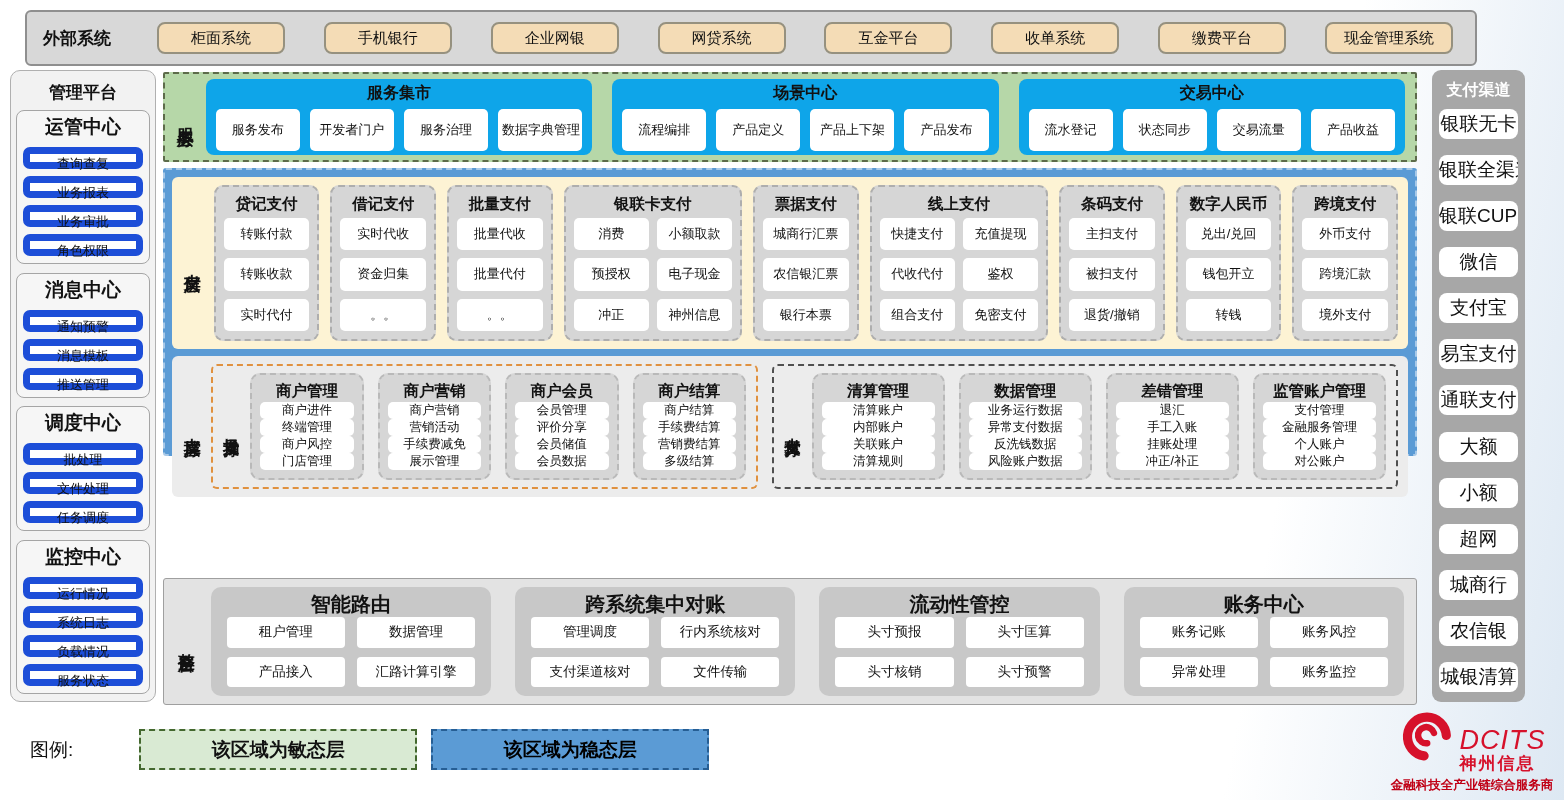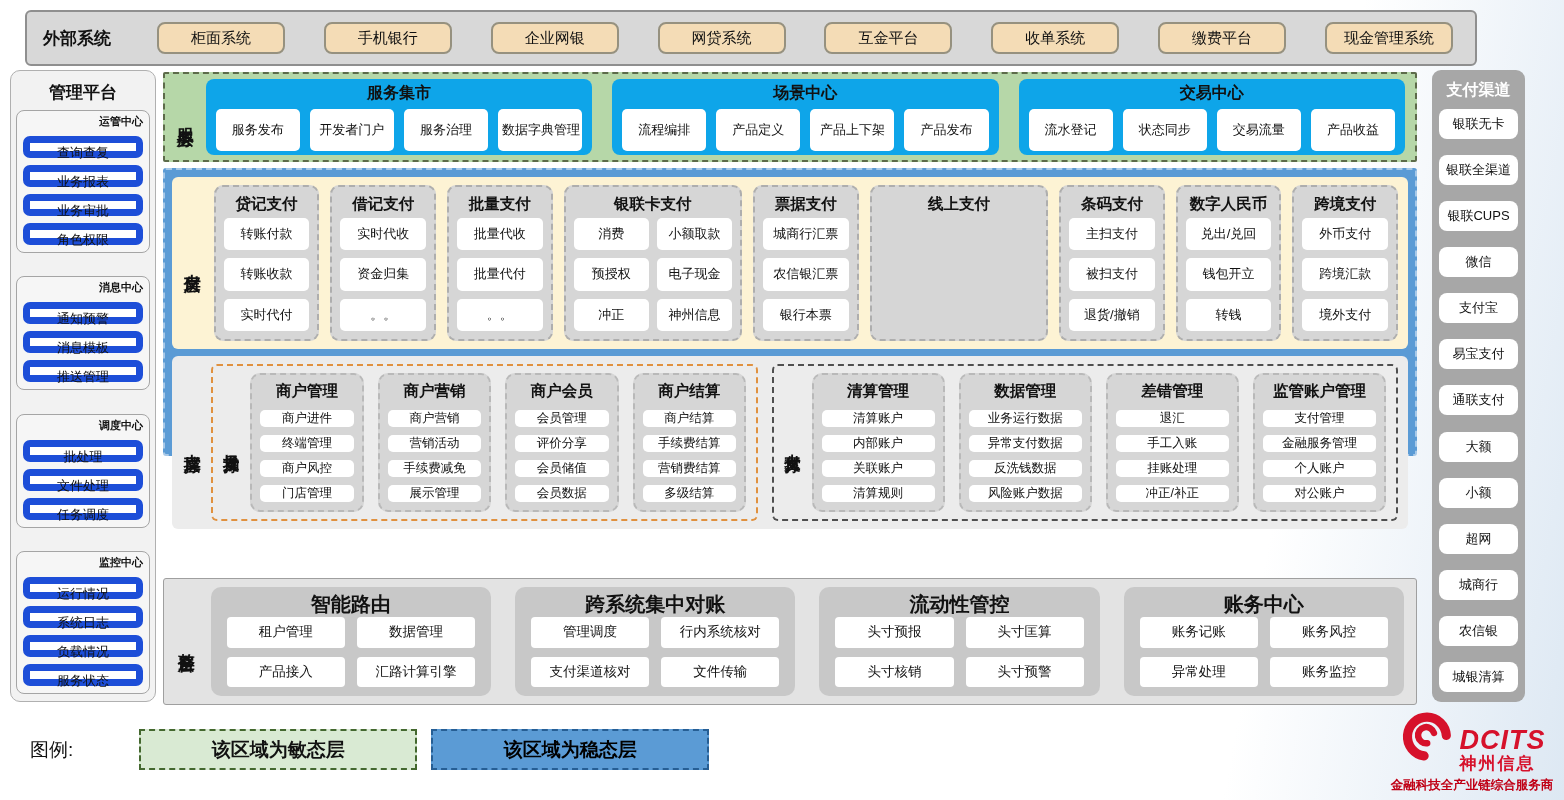--- a/index.html
+++ b/index.html
@@ -17,21 +17,21 @@
           border-radius:8px;text-align:center;font-size:15px;box-sizing:border-box;white-space:nowrap;}
 
   
   .left-sidebar{position:absolute;left:10px;top:70px;width:146px;height:632px;background:#f2f2f2;
           border:1px solid #b0b0b0;border-radius:10px;box-sizing:border-box;display:flex;
           flex-direction:column;padding:6px 5px 7px;}
   .ls-title{font-size:17px;font-weight:bold;text-align:center;padding:4px 0 2px;}
   .ls-groups{flex:1;display:flex;flex-direction:column;justify-content:space-between;gap:8px;margin-top:4px;}
   .ls-group{background:#f6f6f6;border:1px solid #a5a5a5;border-radius:8px;padding:3px 6px 7px;
           display:flex;flex-direction:column;gap:7px;}
-  .ls-group-title{font-size:11px;font-weight:bold;text-align:right;}
+  .ls-group-title{font-size:19px;font-weight:bold;text-align:center;}
   .ls-btn{background:#fff;border:7px solid #1d4ed8;border-radius:7px;height:22px;line-height:20px;
           text-align:center;font-size:13px;box-sizing:border-box;white-space:nowrap;}
 
   
   .vlabel{writing-mode:vertical-lr;text-orientation:upright;font-weight:bold;font-size:17px;
           letter-spacing:2px;align-self:center;line-height:1.1;flex:0 0 auto;}
   .wbtn{background:#fff;border-radius:5px;font-size:13px;text-align:center;white-space:nowrap;
           overflow:hidden;min-width:0;}
 
   
@@ -67,56 +67,56 @@
           box-sizing:border-box;gap:10px;}
   .support-sections{flex:1;display:flex;gap:14px;}
   .section{border:2px dashed;border-radius:6px;display:flex;padding:7px 10px;gap:10px;
           box-sizing:border-box;min-width:0;}
   .section.scene{border-color:#e0913f;flex:0.93;}
   .section.pay{border-color:#4f4f4f;flex:1.07;}
   .section-label{writing-mode:vertical-lr;text-orientation:upright;font-weight:bold;font-size:16px;
           letter-spacing:1px;align-self:center;line-height:1.1;flex:0 0 auto;}
   .section-cols{flex:1;display:flex;gap:14px;}
   .scol{flex:1;background:#d6d6d6;border:2px dashed #b9b9b9;border-radius:10px;padding:5px 8px 8px;
-          display:flex;flex-direction:column;gap:8px;min-width:0;}
+          display:flex;flex-direction:column;gap:0;min-width:0;}
   .scol-title{font-size:15.5px;font-weight:bold;text-align:center;height:22px;line-height:22px;white-space:nowrap;}
   .scol .wbtn{flex:1;display:flex;align-items:center;justify-content:center;padding:0 3px;font-size:12.5px;}
 
   
   .integration-layer{position:absolute;left:163px;top:578px;width:1254px;height:127px;background:#e3e3e3;
           border:1px solid #9f9f9f;border-radius:3px;display:flex;padding:8px 12px;
           box-sizing:border-box;gap:16px;}
   .int-groups{flex:1;display:flex;gap:24px;}
   .igroup{flex:1;background:#c8c8c8;border-radius:10px;padding:4px 16px 9px;display:flex;
           flex-direction:column;min-width:0;}
   .igroup-title{font-size:20px;font-weight:bold;text-align:center;height:26px;line-height:26px;}
   .igroup-items{flex:1;display:grid;grid-template-columns:1fr 1fr;gap:9px 12px;}
   .igroup-items .wbtn{display:flex;align-items:center;justify-content:center;font-size:13.5px;border-radius:4px;}
 
   
   .right-sidebar{position:absolute;left:1432px;top:70px;width:93px;height:632px;background:#a7a7a7;
           border-radius:9px;padding:8px 7px 10px;box-sizing:border-box;display:flex;flex-direction:column;}
   .rs-title{color:#fff;font-size:16px;font-weight:bold;text-align:center;margin:2px 0 4px;}
   .rs-items{flex:1;display:flex;flex-direction:column;justify-content:space-between;margin-top:4px;}
   .rs-btn{background:#fff;border-radius:8px;height:30px;line-height:30px;text-align:center;
-          font-size:13px;white-space:nowrap;overflow:hidden;}
+          font-size:19px;white-space:nowrap;overflow:hidden;}
 
   
   .legend{position:absolute;left:30px;top:729px;display:flex;align-items:center;}
   .legend-label{font-size:19px;}
   .legend-box{width:278px;height:41px;line-height:37px;text-align:center;font-size:19px;
           font-weight:bold;box-sizing:border-box;}
   .legend-box.agile{background:#d9ead3;border:2px dashed #44682f;margin-left:66px;}
   .legend-box.stable{background:#5b9bd5;border:2px dashed #265e94;color:#000;margin-left:14px;}
 
   
   .logo{position:absolute;left:1384px;top:702px;width:176px;display:flex;flex-direction:column;align-items:center;}
   .logo-row{display:flex;align-items:center;gap:5px;}
   .logo-text{display:flex;flex-direction:column;line-height:1.08;}
-  .logo-brand{color:#d6112b;font-size:27px;font-weight:bold;font-style:italic;letter-spacing:1px;margin-top:24px;}
+  .logo-brand{color:#d6112b;font-size:27px;font-weight:normal;font-style:italic;letter-spacing:1px;margin-top:24px;}
   .logo-company{color:#d6112b;font-size:17px;font-weight:bold;letter-spacing:2px;}
   .logo-tagline{color:#c00016;font-size:12.5px;font-weight:bold;margin-top:3px;white-space:nowrap;}
 </style>
 </head>
 <body>
 
 <div class="canvas">
 
   <div class="topbar">
     <span class="topbar-label">外部系统</span>
@@ -239,20 +239,28 @@
           <div class="pcol">
             <div class="pcol-title">票据支付</div>
             <div class="pcol-items">
               <div class="wbtn">城商行汇票</div>
               <div class="wbtn">农信银汇票</div>
               <div class="wbtn">银行本票</div>
             </div>
           </div>
           <div class="pcol two">
             <div class="pcol-title">线上支付</div>
+            <div class="pcol-items">
+              <div class="wbtn">快捷支付</div>
+              <div class="wbtn">充值提现</div>
+              <div class="wbtn">代收代付</div>
+              <div class="wbtn">鉴权</div>
+              <div class="wbtn">组合支付</div>
+              <div class="wbtn">免密支付</div>
+            </div>
           </div>
           <div class="pcol">
             <div class="pcol-title">条码支付</div>
             <div class="pcol-items">
               <div class="wbtn">主扫支付</div>
               <div class="wbtn">被扫支付</div>
               <div class="wbtn">退货/撤销</div>
             </div>
           </div>
           <div class="pcol">

